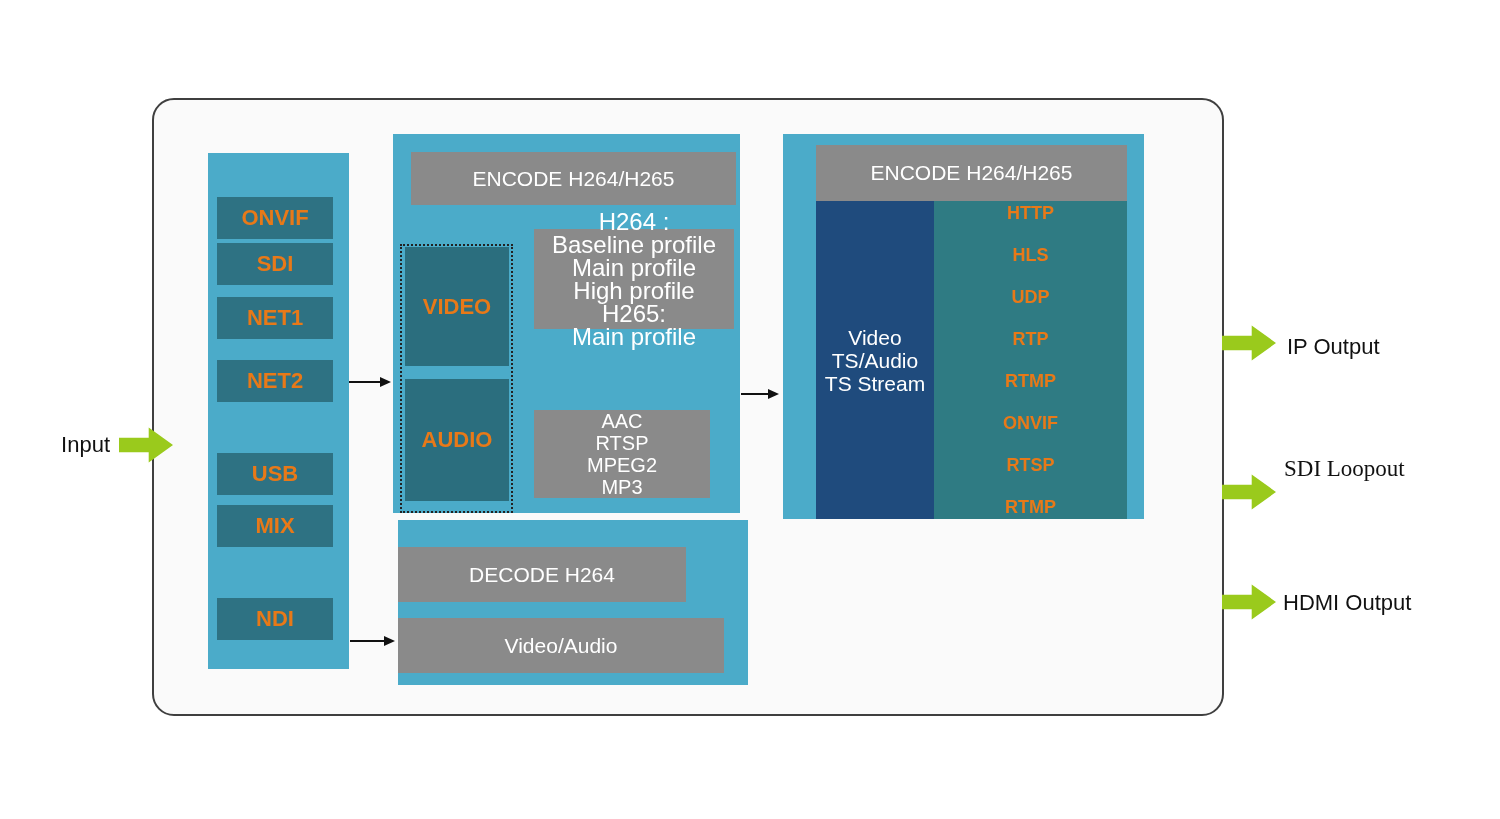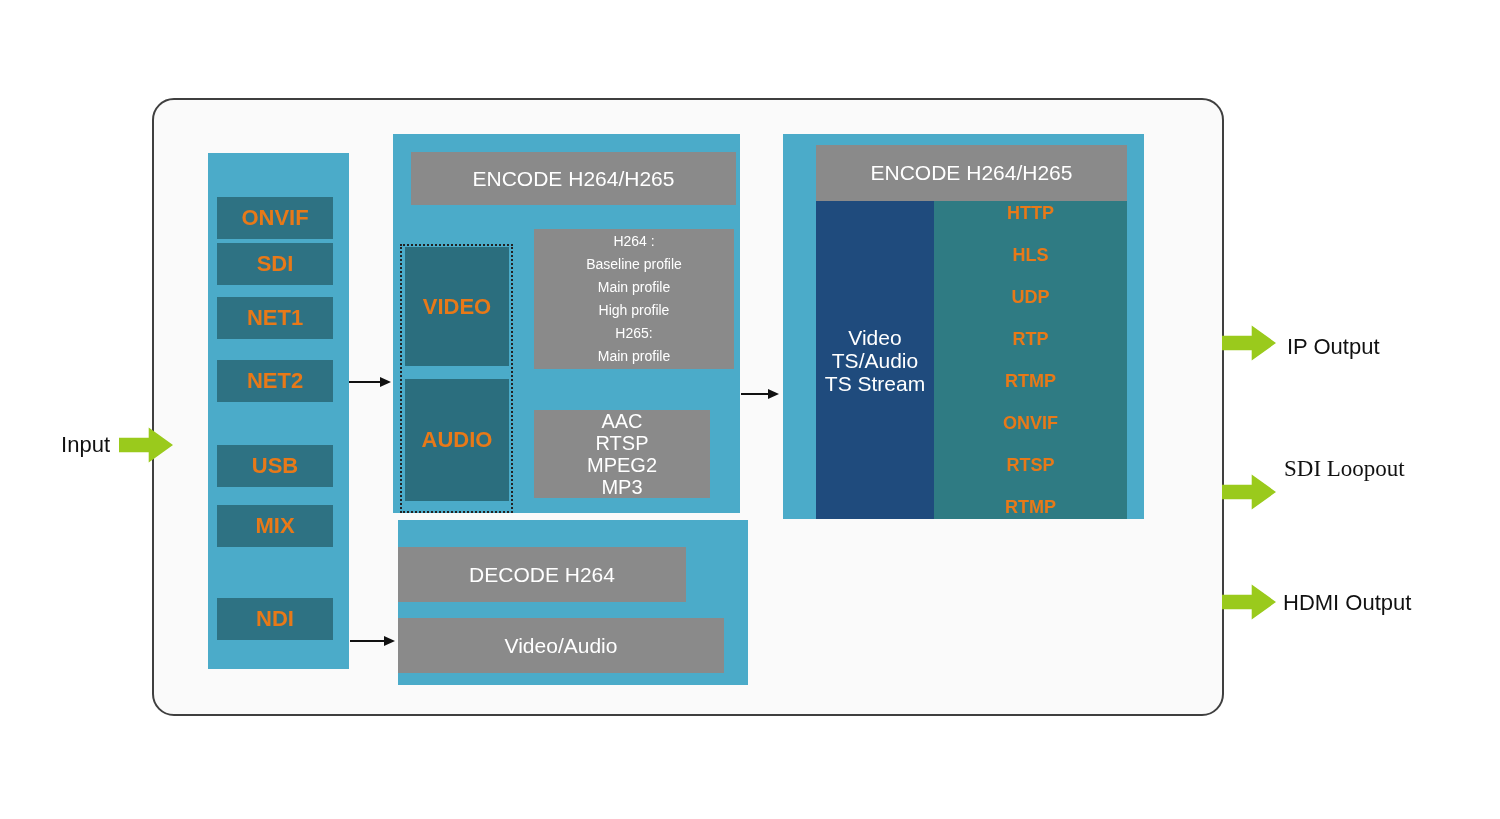--- a/index.html
+++ b/index.html
@@ -19,21 +19,21 @@
   .grayband{background:var(--gray);color:#ffffff;display:flex;align-items:center;justify-content:center;}
 
   
   .encode{position:absolute;left:393px;top:134px;width:347px;height:379px;background:var(--lightblue);}
   .encode-header{position:absolute;left:18px;top:18px;width:325px;height:53px;font-size:21px;}
   .dotted-group{position:absolute;left:7px;top:110px;width:113px;height:269px;border:2px dotted #222;}
   .av-box{position:absolute;left:3px;width:104px;background:var(--teal-av);color:var(--orange);
           font-weight:bold;font-size:22px;display:flex;align-items:center;justify-content:center;}
   .video-box{top:1px;height:119px;}
   .audio-box{top:133px;height:122px;}
-  .h264-box{position:absolute;left:141px;top:95px;width:200px;height:140px;flex-direction:column;font-size:14px;line-height:23px;}
+  .h264-box{position:absolute;left:141px;top:95px;width:200px;height:100px;flex-direction:column;font-size:24px;line-height:23px;}
   .codec-box{position:absolute;left:141px;top:276px;width:176px;height:88px;flex-direction:column;font-size:20px;line-height:22px;}
 
   
   .decode{position:absolute;left:398px;top:520px;width:350px;height:165px;background:var(--lightblue);}
   .decode-header{position:absolute;left:0;top:27px;width:288px;height:55px;font-size:21px;}
   .decode-bar{position:absolute;left:0;top:98px;width:326px;height:55px;font-size:21px;}
 
   
   .stream{position:absolute;left:783px;top:134px;width:361px;height:385px;background:var(--lightblue);}
   .stream-header{position:absolute;left:33px;top:11px;width:311px;height:56px;font-size:21px;}
@@ -66,21 +66,21 @@
   <div class="panel"></div>
 
   <div class="side-label" style="left:40px;top:432px;width:70px;text-align:right;">Input</div>
   <div class="garrow" style="left:119px;top:426px;"></div>
 
   <div class="input-col">
     <div class="in-item" style="top:44px;">ONVIF</div>
     <div class="in-item" style="top:90px;">SDI</div>
     <div class="in-item" style="top:144px;">NET1</div>
     <div class="in-item" style="top:207px;">NET2</div>
-    <div class="in-item" style="top:292px;">USB</div>
+    <div class="in-item" style="top:300px;">USB</div>
     <div class="in-item" style="top:352px;">MIX</div>
     <div class="in-item" style="top:445px;text-align:right;">NDI</div>
   </div>
 
   <div class="encode">
     <div class="grayband encode-header">ENCODE H264/H265</div>
     <div class="dotted-group">
       <div class="av-box video-box">VIDEO</div>
       <div class="av-box audio-box">AUDIO</div>
     </div>

